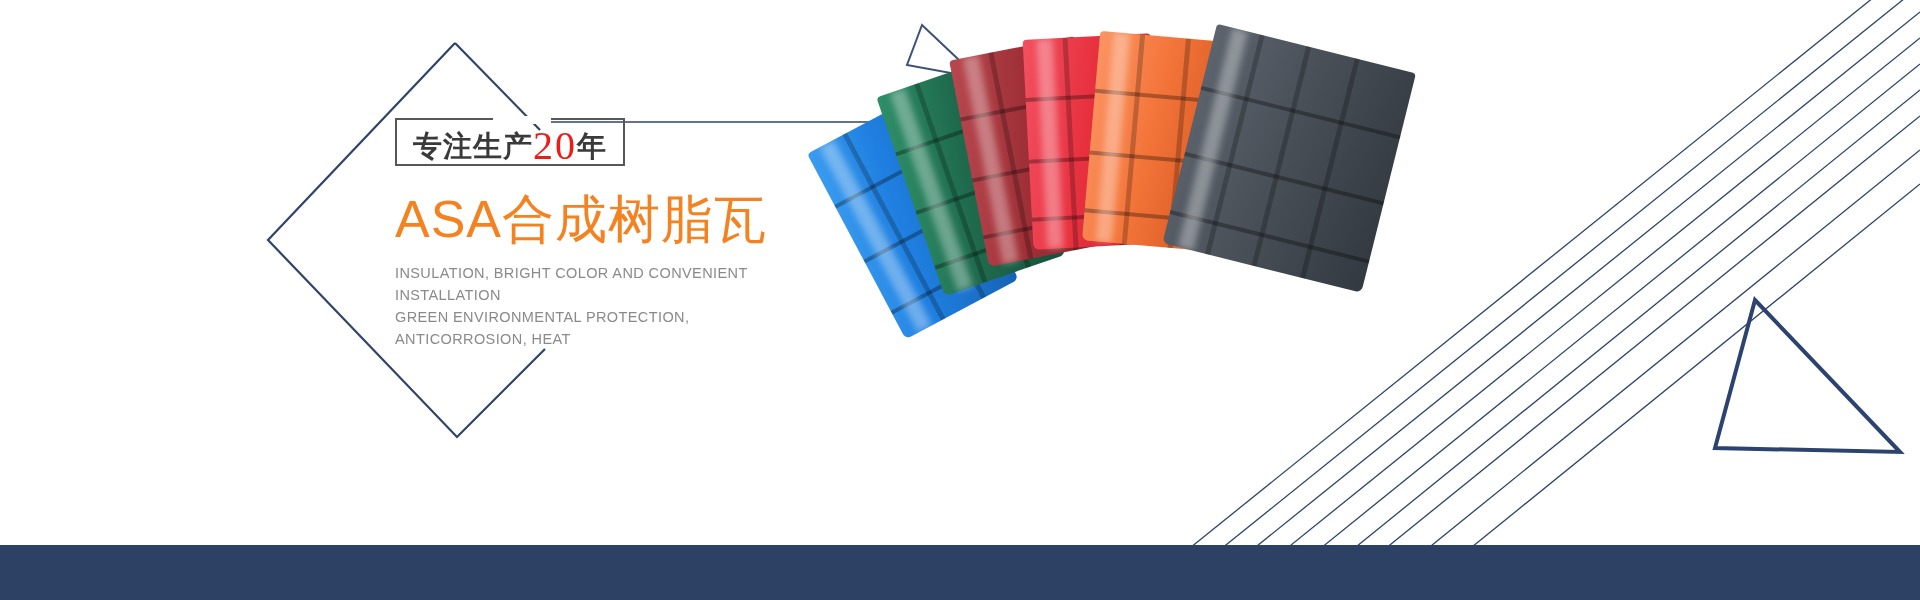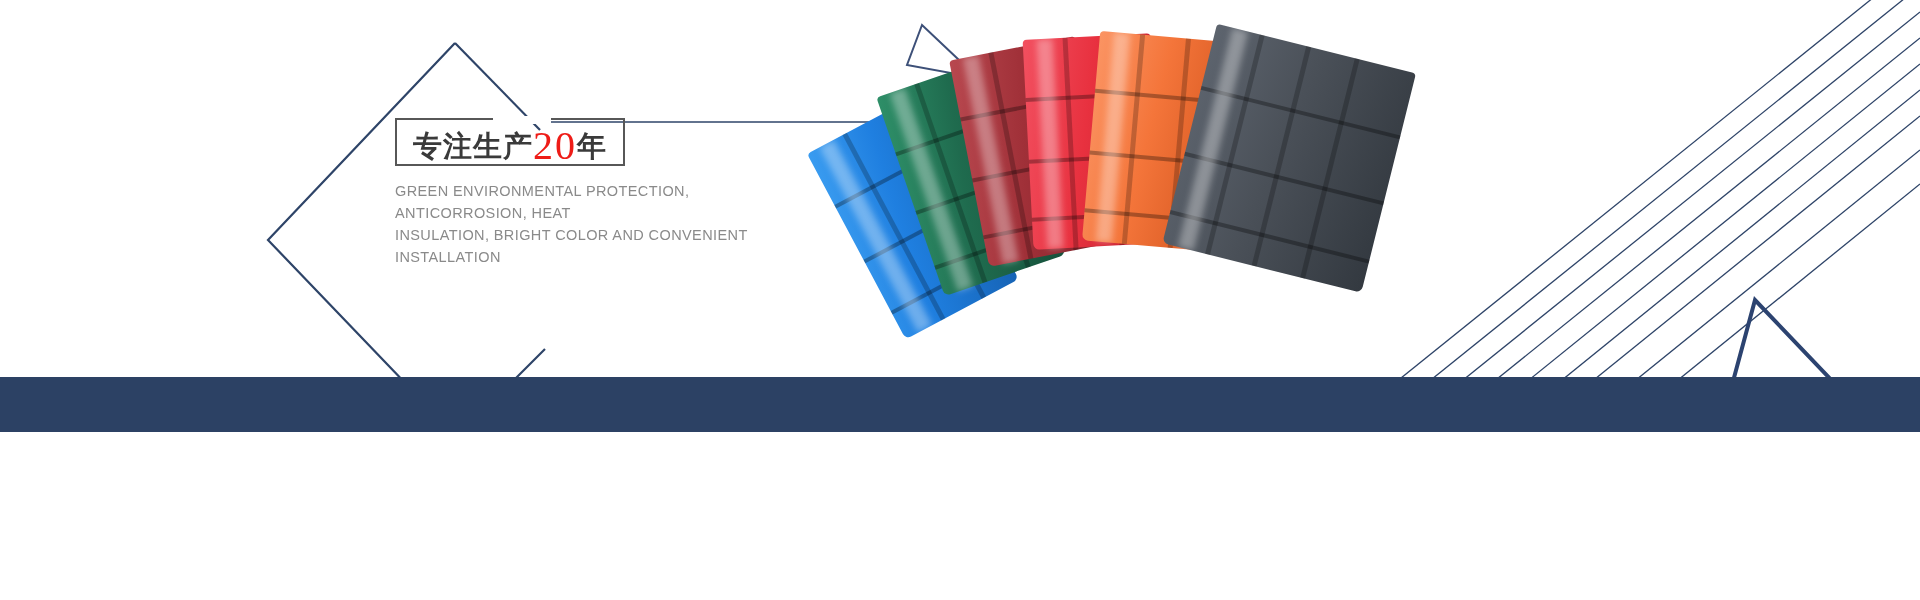--- a/index.html
+++ b/index.html
@@ -8,21 +8,21 @@
     padding: 0;
     background: #ffffff;
   }
   body {
     font-family: "Liberation Sans", "DejaVu Sans", sans-serif;
   }
 
   .banner {
     position: relative;
     width: 1920px;
-    height: 432px;
+    height: 600px;
     background: #ffffff;
     overflow: hidden;
   }
 
   
   .deco-layer {
     position: absolute;
     inset: 0;
     width: 1920px;
     height: 600px;
@@ -234,24 +234,25 @@
     </div>
   </div>
 
   <div class="text-block">
 
     <div class="badge" style="border-color: rgb(87, 87, 87);">
       <div class="badge-mask"></div>
       <div class="badge-text" style="color: rgb(58, 58, 58);"><span>专注生产</span><span class="badge-num" style="color: rgb(238, 28, 23);">20</span><span>年</span></div>
     </div>
 
+    <div class="title" style="color: rgb(245, 130, 32);">ASA合成树脂瓦</div>
 
 
     <div class="en-desc" style="color: rgb(138, 138, 138);">
+      <div>INSULATION, BRIGHT COLOR AND CONVENIENT INSTALLATION</div>
       <div>GREEN ENVIRONMENTAL PROTECTION, ANTICORROSION, HEAT</div>
-      <div>INSULATION, BRIGHT COLOR AND CONVENIENT INSTALLATION</div>
     </div>
 
   </div>
 
   <div class="bottom-bar" style="background: rgb(44, 65, 100);"></div>
 
 </div>
 
 </body></html>

